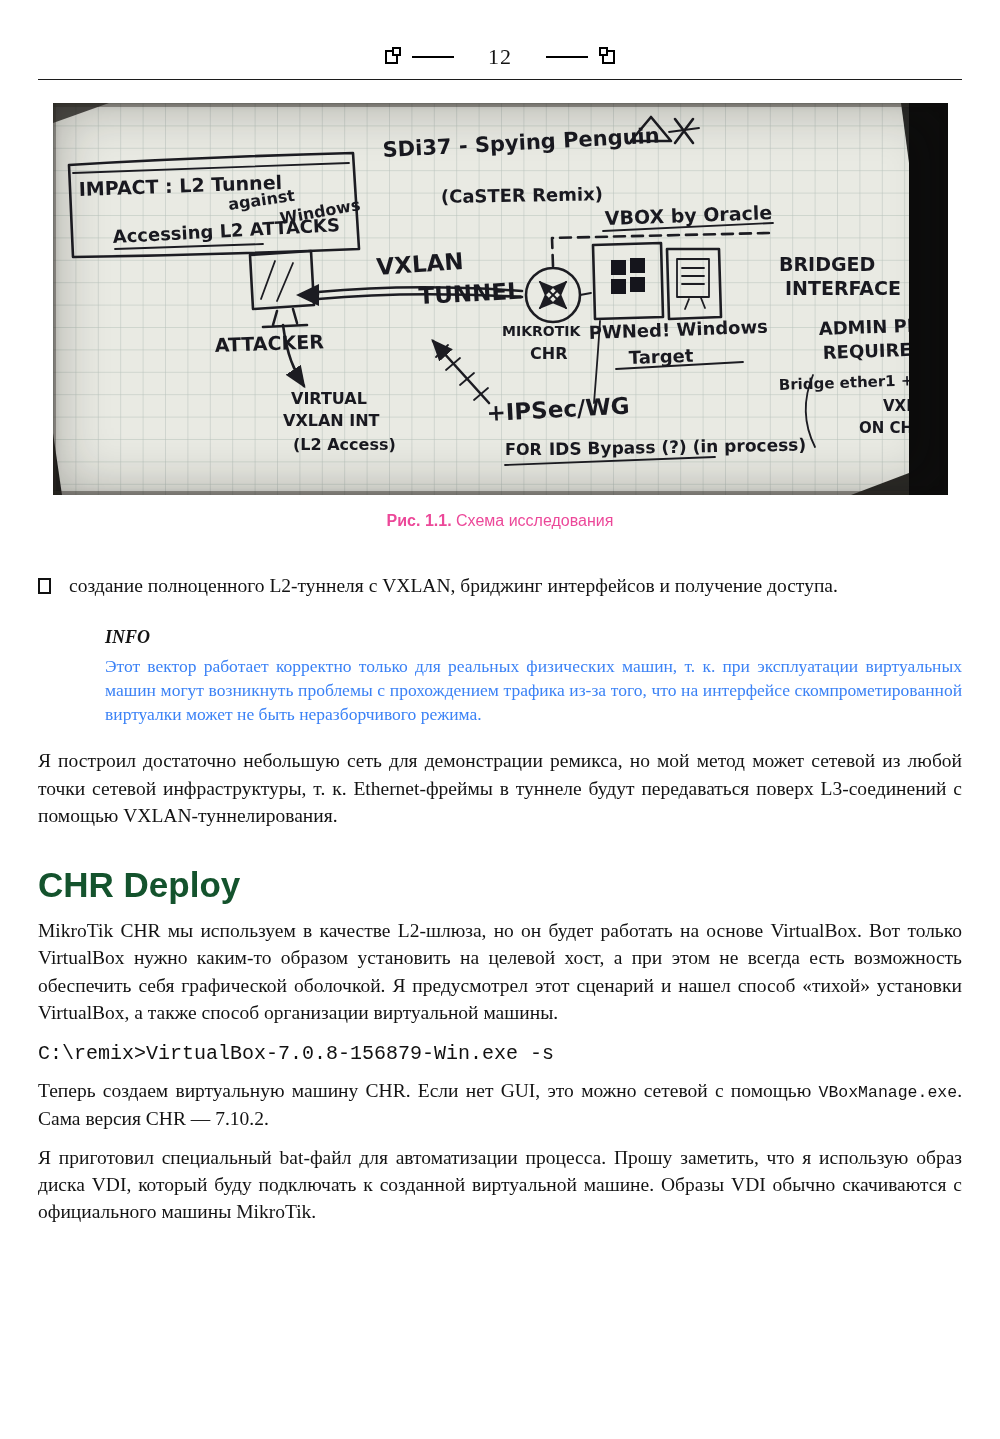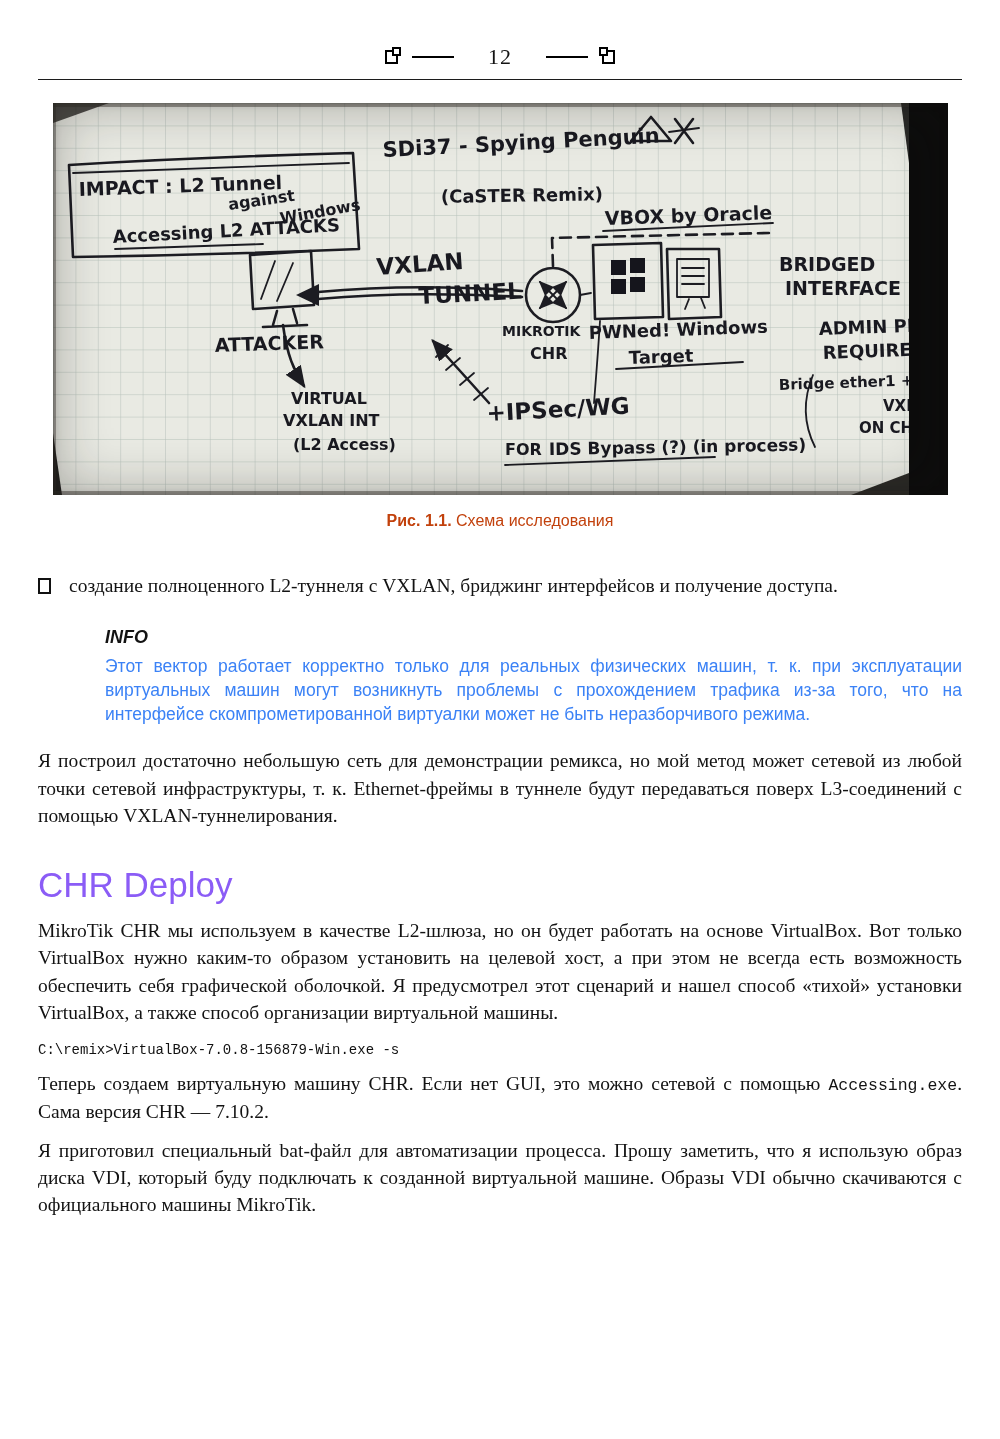--- a/index.html
+++ b/index.html
@@ -24,41 +24,41 @@
   .orn-right::after { left:-5px; }
   .hdash { width:42px; height:2.5px; background:#000; margin:0 2px; }
   .page-num { font-size:22px; padding:0 20px; letter-spacing:1px; }
   .header-rule { margin-top:9px; border-top:1.6px solid #1c1c1c; }
 
   
   .figure { margin-top:23px; }
   .photo { position:relative; width:895px; height:392px; margin:0 auto; background:#e9eae3; }
   .photo svg { display:block; }
   .vignette { position:absolute; inset:0; box-shadow: inset 0 0 55px rgba(20,18,14,.33), inset 0 0 8px rgba(20,18,14,.25); pointer-events:none; }
-  figcaption { text-align:center; font-family:"Liberation Sans", sans-serif; font-size:16px; margin-top:17px; color:#c2410c; }
+  figcaption { text-align:center; font-family:"Liberation Sans", sans-serif; font-size:16px; margin-top:17px; color:#ec4899; }
   figcaption b { font-weight:bold; }
 
   .hw { font-family:"DejaVu Sans", sans-serif; font-weight:700; fill:#191920; }
   .ink { stroke:#1c1c22; fill:none; stroke-width:2.6; stroke-linecap:round; stroke-linejoin:round; }
   .ink-thin { stroke:#1c1c22; fill:none; stroke-width:1.8; stroke-linecap:round; }
 
   
   .bullet { display:flex; gap:18px; margin-top:42px; font-size:19.5px; line-height:1.40; }
   .bullet-icon { flex:0 0 auto; width:13px; height:16px; border:2.5px solid #111; margin-top:6px; }
   .bullet-text { text-align:justify; }
 
   
-  .info { margin:28px 0 20px 67px; font-family:Liberation Sans, sans-serif; }
+  .info { margin:28px 0 20px 67px; font-family:Liberation Serif, serif; }
   .info-title { font-weight:bold; font-style:italic; font-size:18px; margin-bottom:7px; }
   .info-body { font-size:17.5px; line-height:1.37; text-align:justify; color:#3b82f6; }
 
   
   p.body { font-size:19.5px; line-height:1.40; text-align:justify; margin-top:12px; }
-  .section-heading { font-family:"Liberation Sans", sans-serif; font-size:35px; font-weight:normal; margin:36px 0 12px; color:#8b5cf6; }
-  pre.code { font-family:"Liberation Mono", monospace; font-size:14px; margin:16px 0 8px; white-space:pre; color:#111; }
+  .section-heading { font-family:"Liberation Sans", sans-serif; font-size:35px; font-weight:bold; margin:36px 0 12px; color:#14532d; }
+  pre.code { font-family:"Liberation Mono", monospace; font-size:20px; margin:16px 0 8px; white-space:pre; color:#111; }
   code.inline { font-family:"Liberation Mono", monospace; font-size:16.5px; }
 </style>
 </head>
 <body>
 
 <div class="page">
 
   <header class="page-header">
     <div class="header-inner">
       <span class="orn orn-left"></span>
@@ -222,17 +222,17 @@
 
   <p class="body">Я построил достаточно небольшую сеть для демонстрации ремикса, но мой метод может сетевой из любой точки сетевой инфраструктуры, т. к. Ethernet-фреймы в туннеле будут передаваться поверх L3-соединений с помощью VXLAN-туннелирования.</p>
 
   <h1 class="section-heading">CHR Deploy</h1>
 
   <p class="body">MikroTik CHR мы используем в качестве L2-шлюза, но он будет работать на основе VirtualBox. Вот только VirtualBox нужно каким-то образом установить на целевой хост, а при этом не всегда есть возможность обеспечить себя графической оболочкой. Я предусмотрел этот сценарий и нашел способ «тихой» установки VirtualBox, а также способ организации виртуальной машины.</p>
 
 
   <pre class="code">C:\remix&gt;VirtualBox-7.0.8-156879-Win.exe -s</pre>
 
-  <p class="body"><span>Теперь создаем виртуальную машину CHR. Если нет GUI, это можно сетевой с помощью </span><code class="inline">Accessing.exe</code><span>. Сама версия CHR — 7.10.2.</span></p>
+  <p class="body"><span>Теперь создаем виртуальную машину CHR. Если нет GUI, это можно сетевой с помощью </span><code class="inline">VBoxManage.exe</code><span>. Сама версия CHR — 7.10.2.</span></p>
 
   <p class="body">Я приготовил специальный bat-файл для автоматизации процесса. Прошу заметить, что я использую образ диска VDI, который буду подключать к созданной виртуальной машине. Образы VDI обычно скачиваются с официального машины MikroTik.</p>
 
 </div>
 
 </body></html>

